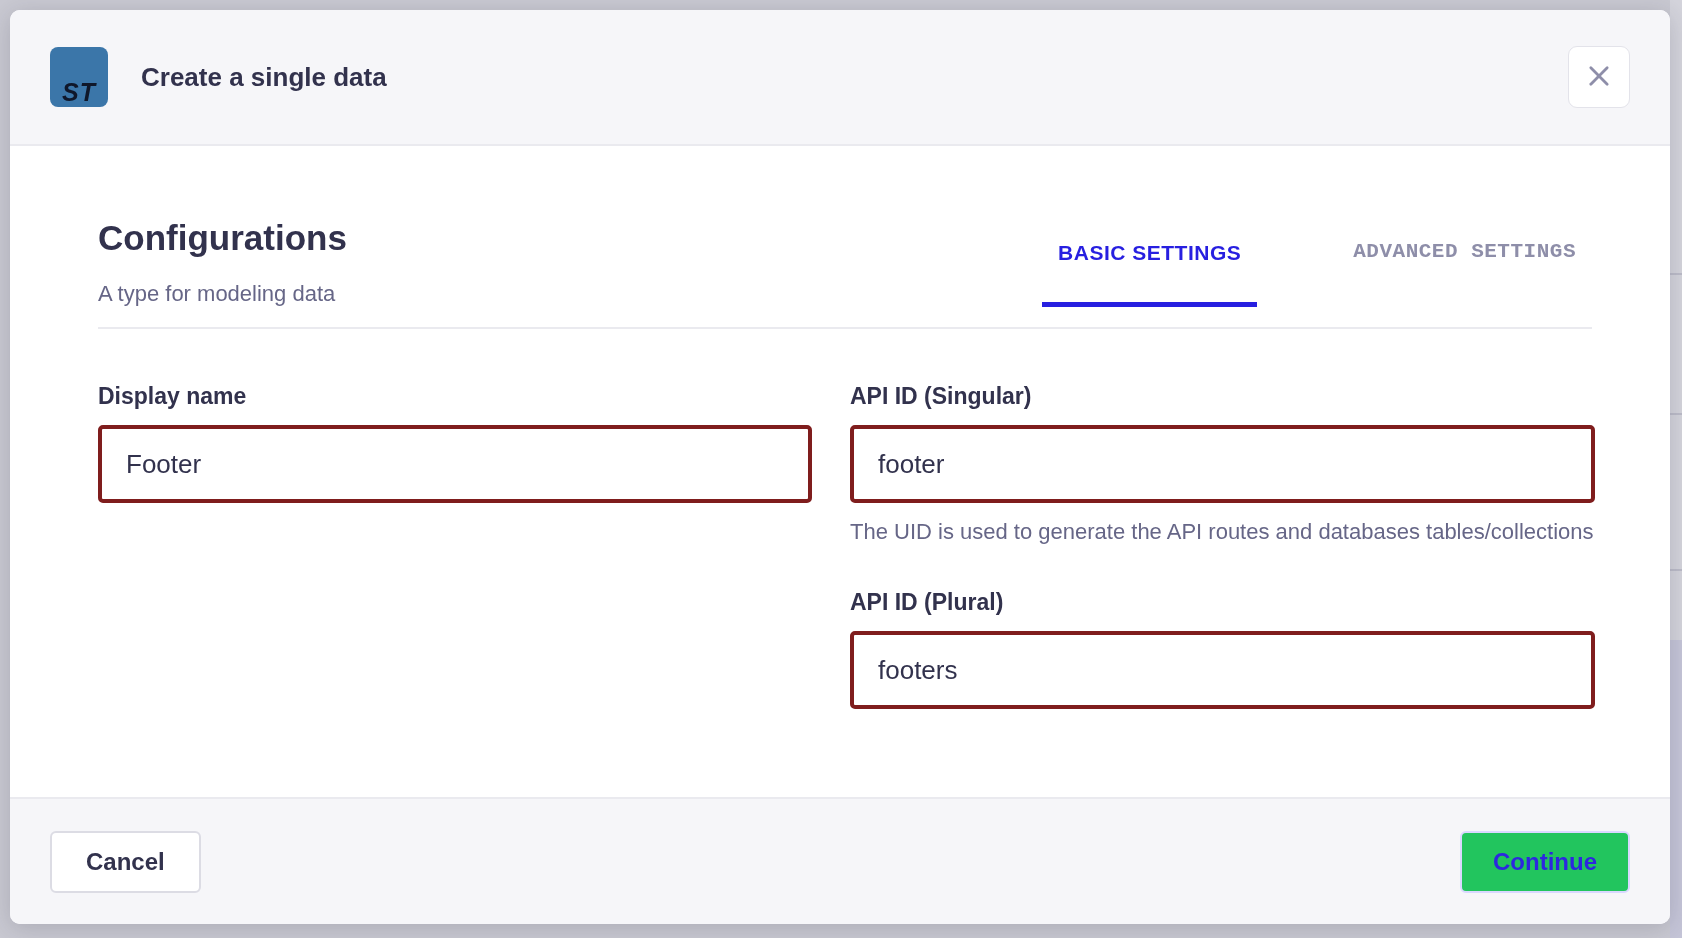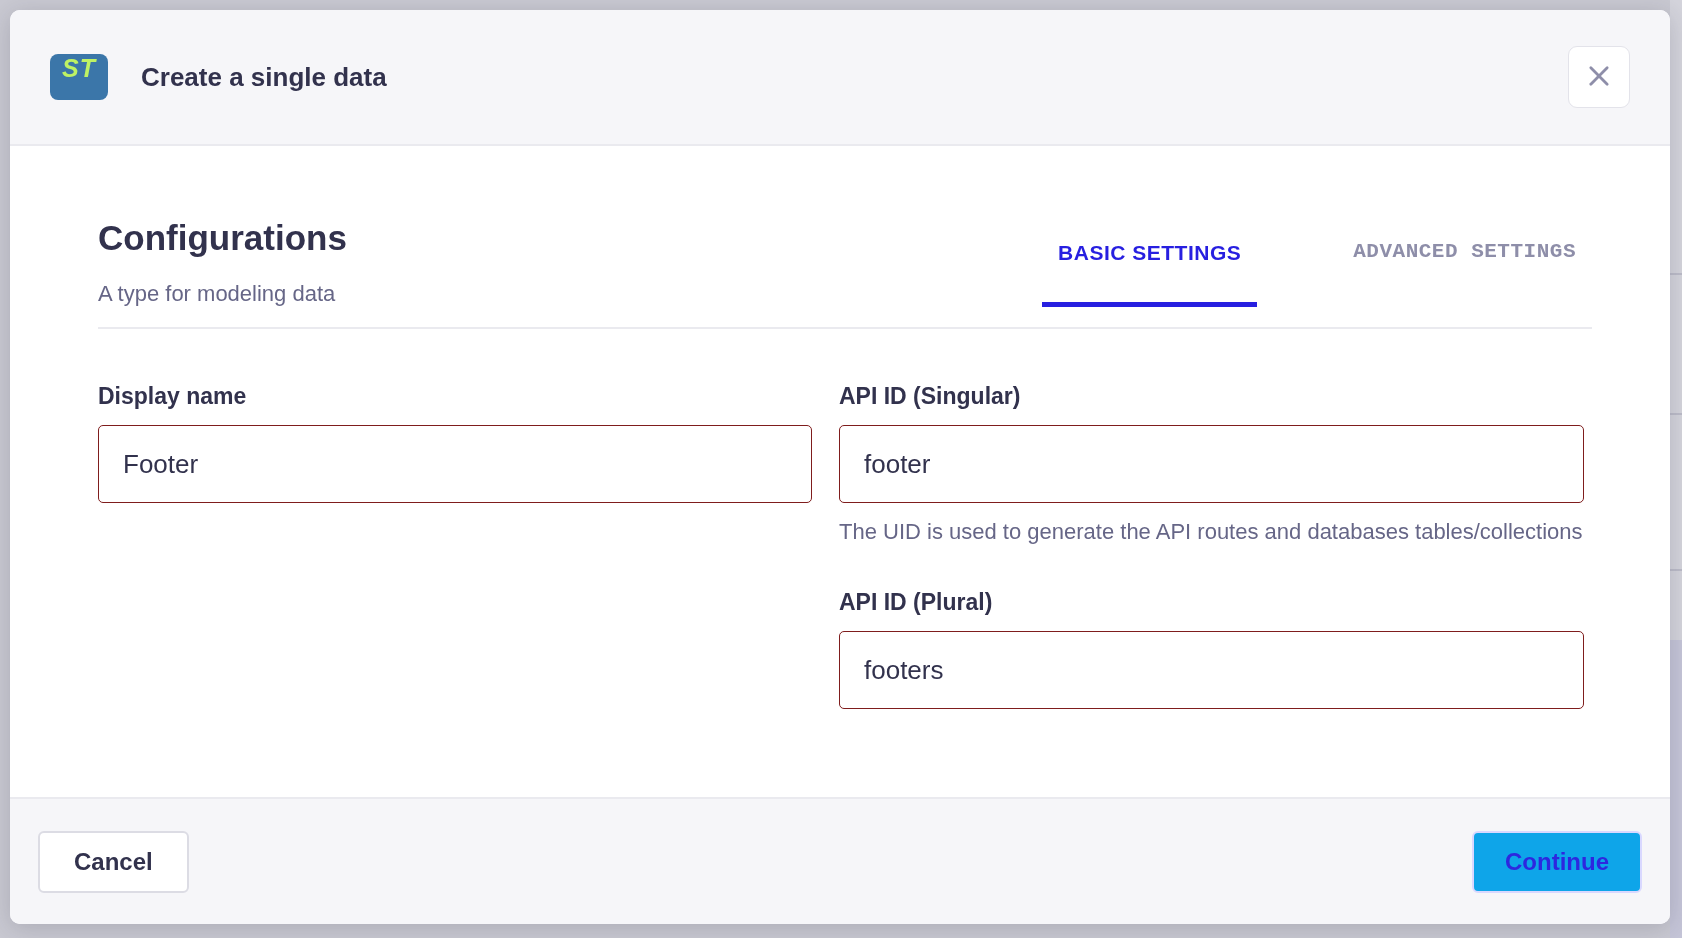--- a/index.html
+++ b/index.html
@@ -31,27 +31,27 @@
 
   
   .modal-header {
     flex: 0 0 136px;
     background: #f6f6f9;
     border-bottom: 2px solid #eaeaef;
     display: flex; align-items: center;
     padding: 0 40px;
   }
   .type-badge {
-    width: 58px; height: 46px;
+    width: 58px; height: 60px;
     border-radius: 8px;
     background: #3b76a9;
-    color: #bef264;
+    color: #0f172a;
     font-weight: bold; font-style: italic;
     font-size: 25px; letter-spacing: 1px;
-    display: flex; align-items: flex-start; justify-content: center;
+    display: flex; align-items: flex-end; justify-content: center;
   }
   .modal-title {
     margin-left: 33px;
     font-size: 26px; font-weight: bold;
     color: #32324d;
   }
   .close-btn {
     margin-left: auto;
     width: 62px; height: 62px;
     background: #ffffff;
@@ -85,69 +85,69 @@
     color: #271fe0;
     border-bottom: 5px solid #271fe0;
     padding-bottom: 37px;
     margin-bottom: -2px;
   }
   .tab.inactive { color: #8e8ea9; font-family: Liberation Mono, monospace; }
 
   .form-grid {
     display: grid;
     grid-template-columns: 714px 745px;
-    column-gap: 27px;
+    column-gap: 38px;
     margin-top: 54px;
   }
   .field-label {
     display: block;
     font-size: 23px; font-weight: bold; color: #32324d;
     margin-bottom: 15px;
   }
   .text-input {
     width: 100%; height: 78px;
-    border: 1px solid #7f1d1d;
+    border: 4px solid #7f1d1d;
     border-radius: 5px;
     background: #ffffff;
     font-family: inherit;
     font-size: 26px; color: #32324d;
     padding: 0 24px;
     outline: none;
   }
   .field-hint {
     font-size: 22px; line-height: 31px;
     color: #666687;
     margin-top: 13px;
   }
   .field-group.stacked { margin-top: 42px; }
 
   
   .modal-footer {
     flex: 0 0 127px;
     background: #f6f6f9;
     border-top: 2px solid #eaeaef;
     display: flex; align-items: center; justify-content: space-between;
-    padding: 0 28px;
+    padding: 0 40px;
   }
   .btn {
     height: 62px;
     border-radius: 6px;
     font-family: inherit;
     font-size: 24px; font-weight: bold;
     cursor: pointer;
   }
   .btn-cancel {
     min-width: 150px; padding: 0 34px;
     background: #ffffff;
     border: 2px solid #dcdce4;
     color: #32324d;
   }
   .btn-continue {
     min-width: 170px; padding: 0 30px;
-    background: #0ea5e9;
+    background: #22c55e;
     border: 2px solid #d9d8ff;
     color: #2d27df;
   }
 </style>
 </head>
 <body>
 
 <div class="right-strip">
   <div class="strip-line" style="top: 273px;"></div>
   <div class="strip-line" style="top: 413px;"></div>

